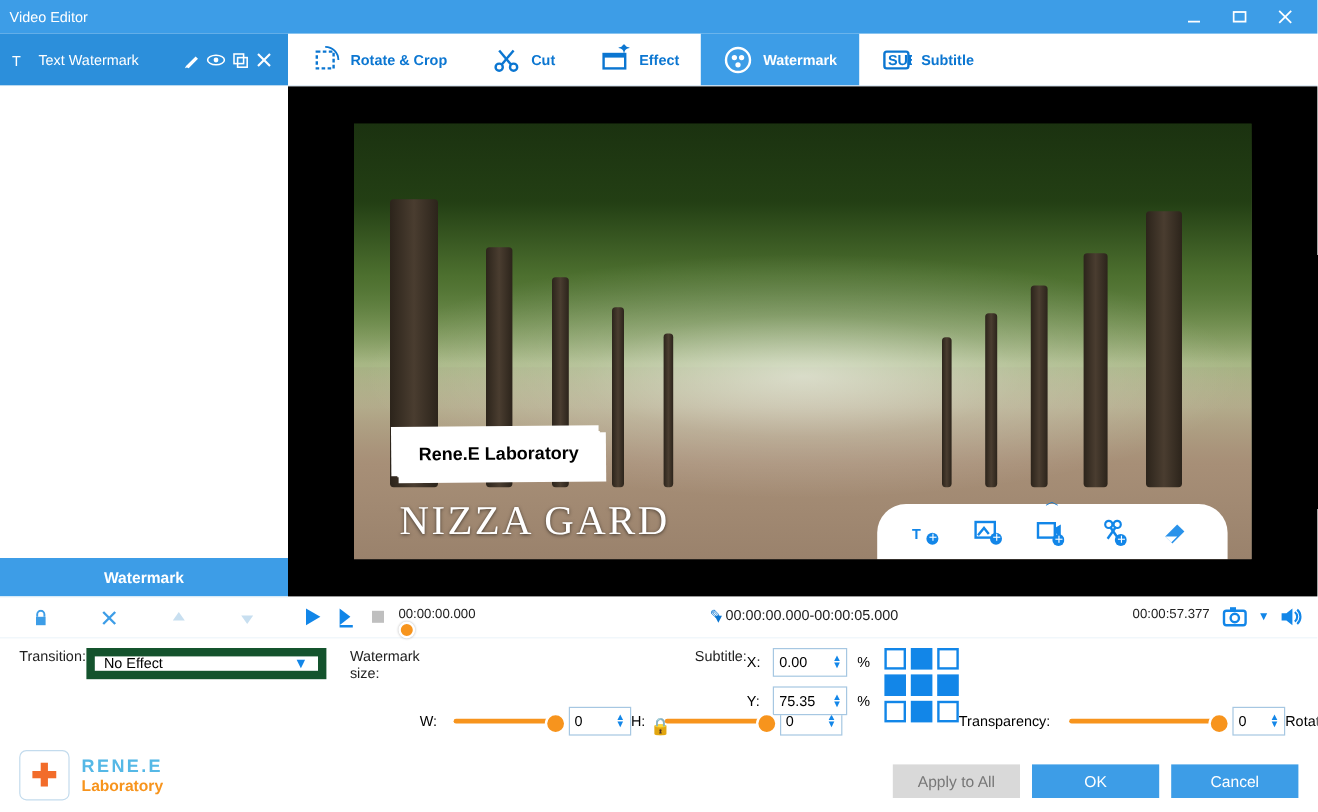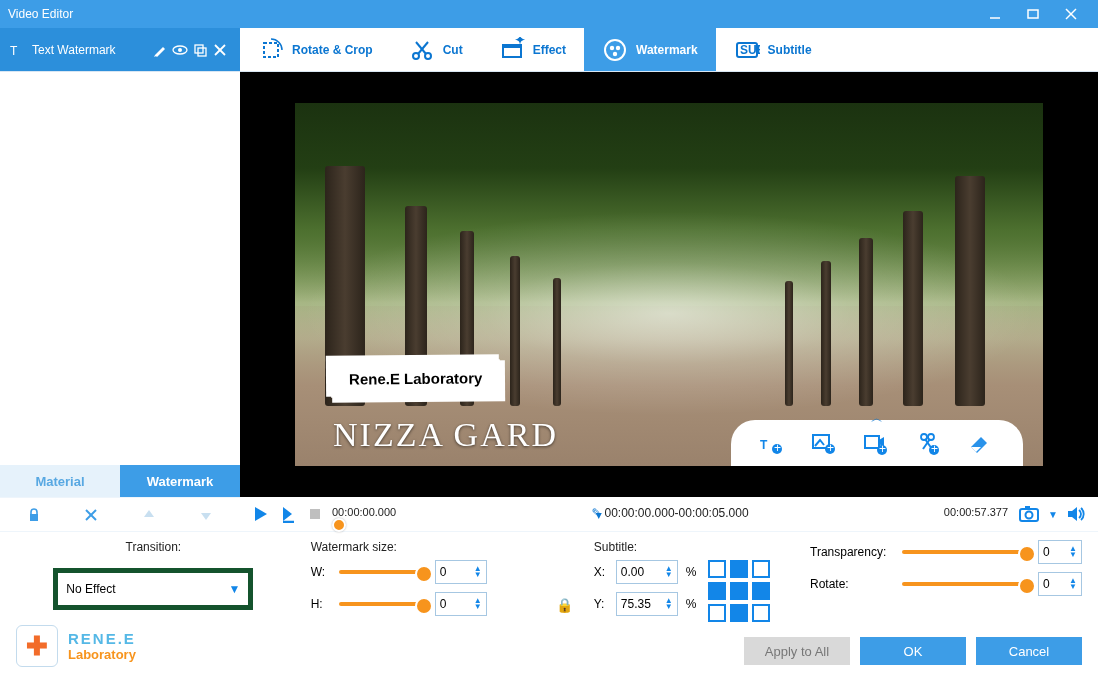--- a/index.html
+++ b/index.html
@@ -36,23 +36,23 @@
 .wmstrip .chev{position:absolute;top:-10px;left:50%;transform:translateX(-50%);color:#0b76d1;font-size:12px}
 .wmtool{color:#1286e8;cursor:pointer}
 .timeline{height:34px;display:flex;align-items:center;padding:0 12px;gap:10px;position:relative}
 .tlabel{font-size:11px;color:#222}
 .track{flex:1;height:6px;background:#e6e6e6;border-radius:3px;position:relative}
 .track .thumb{position:absolute;left:0;top:-4px;width:14px;height:14px;background:#f7941d;border-radius:50%;border:2px solid #fff;box-shadow:0 0 2px rgba(0,0,0,0.3)}
 .track .mark{position:absolute;top:-14px;left:39%;color:#0b76d1}
 .camvol{display:flex;align-items:center;gap:8px;color:#1286e8}
 .pbtn{color:#1286e8;cursor:pointer}
 .controls{height:142px;display:flex;padding:8px 16px 4px;gap:20px;border-top:1px solid #eef5fb}
-.col{display:flex;flex-direction:column}
+.col{display:flex;flex-direction:row}
 .label{font-size:12px;color:#222;margin-bottom:6px}
-.sel{width:200px;height:42px;border:5px solid #14532d;display:flex;align-items:center;padding:0 8px;justify-content:space-between;background:#fff;cursor:pointer}
+.sel{width:200px;height:26px;border:7px solid #14532d;display:flex;align-items:center;padding:0 8px;justify-content:space-between;background:#fff;cursor:pointer}
 .logo{position:absolute;left:16px;bottom:10px;display:flex;align-items:center;gap:10px}
 .logo .box{width:42px;height:42px;background:#fff;border:1px solid #c3dbed;border-radius:6px;display:flex;align-items:center;justify-content:center;color:#f26c2a;font-size:26px;font-weight:700}
 .logo .txt .l1{color:#55b8e6;font-weight:800;letter-spacing:2px;font-size:15px}
 .logo .txt .l2{color:#f7941d;font-weight:700;font-size:13px}
 .row{display:flex;align-items:center;gap:8px;margin-bottom:8px}
 .slider{width:88px;height:4px;background:#f7941d;border-radius:2px;position:relative}
 .slider::after{content:"";position:absolute;right:-6px;top:-5px;width:14px;height:14px;background:#f7941d;border-radius:50%;border:2px solid #fff}
 .slider.long{width:128px}
 .spin{width:52px;height:24px;border:1px solid #a6c7e2;display:flex;align-items:center;padding:0 4px;justify-content:space-between;background:#fff;font-size:11px}
 .spin .arr{display:flex;flex-direction:column;line-height:6px;color:#1286e8;font-size:8px}
@@ -172,21 +172,20 @@
         </svg>
       </span>
     <span>Subtitle</span>
   </div>
 </div>
 
 <div class="main">
   <div class="side">
     <div class="side-body"></div>
     <div class="side-tabs">
-      <div class="stab mat">Material</div>
       <div class="stab wm">Watermark</div>
     </div>
   </div>
 
   <div class="preview">
     <div class="vidwrap">
       <div class="path"></div>
       <div class="canopy"></div>
       <div class="trunk" style="left:30px;height:240px;width:40px"></div>
       <div class="trunk" style="left:110px;height:200px;width:22px"></div>

